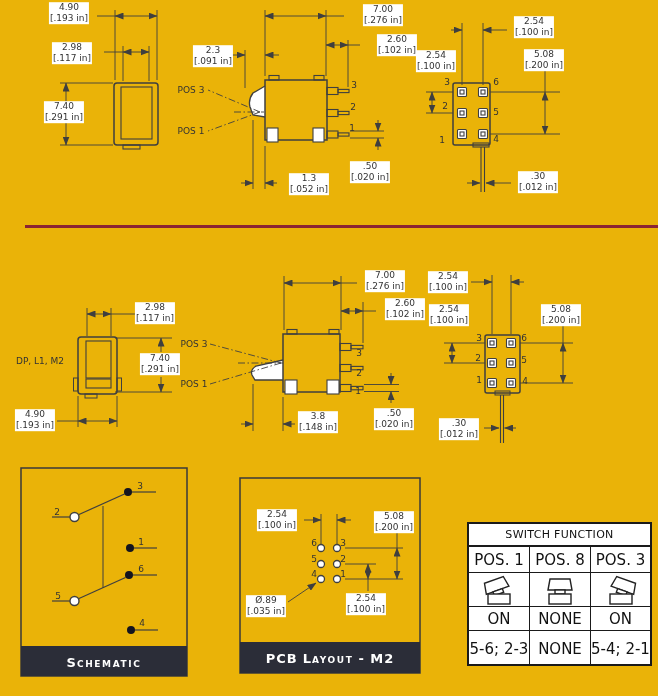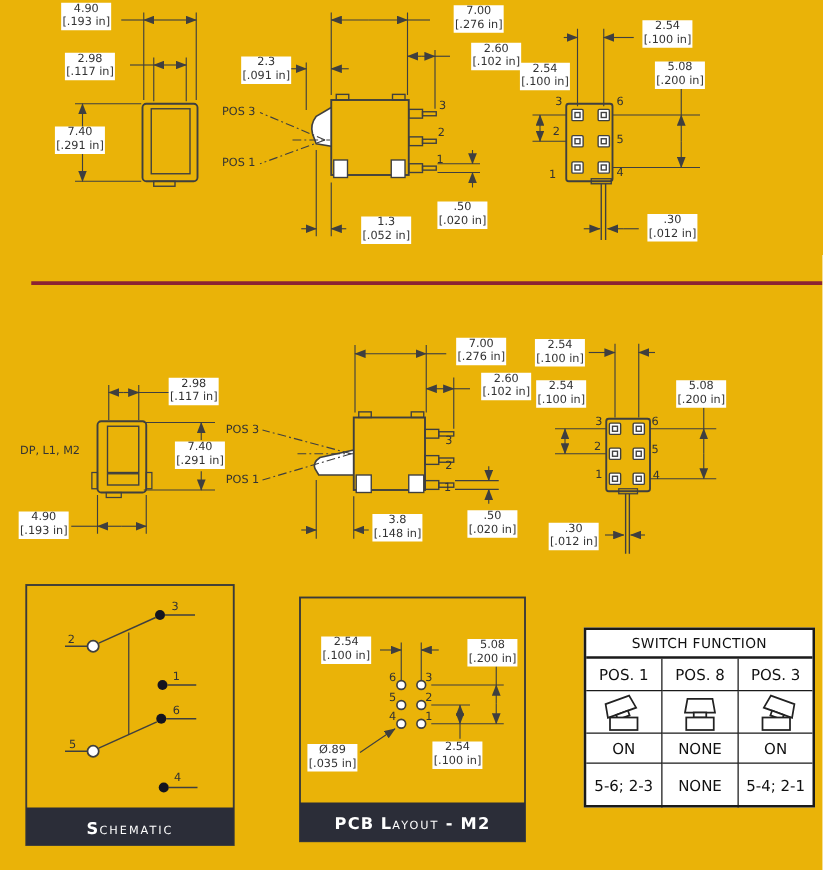--- a/index.html
+++ b/index.html
@@ -9,27 +9,27 @@
   .dim{position:absolute;transform:translate(-50%,-50%);display:flex;flex-direction:column;
     align-items:center;font-size:9px;line-height:1.2;color:#333;white-space:nowrap;
     background:#fff;padding:0 1px;text-align:center}
   .pin{position:absolute;transform:translate(-50%,-50%);font-size:9px;color:#333;white-space:nowrap;background:transparent}
   .divider{position:absolute;left:25px;top:225px;width:633px;height:3px;background:#8b2433}
   .heading{position:absolute;left:24px;top:246px;font-size:15px;color:#9c4a52;letter-spacing:.2px}
   .panel-footer{position:absolute;background:#2b2d38;color:#fff;display:flex;
     align-items:center;justify-content:center}
   .ft-label{white-space:nowrap}
   .f-big{font-size:13px;font-weight:bold;letter-spacing:1px}
-  .f-small{font-size:9px;font-weight:normal;letter-spacing:1.6px}
-  .ftable{position:absolute;left:467px;top:502px;width:185px;height:144px;
+  .f-small{font-size:9px;font-weight:bold;letter-spacing:1.6px}
+  .ftable{position:absolute;left:467px;top:522px;width:185px;height:144px;
     border:2px solid #1a1a1a;box-sizing:border-box;background:#fff;color:#111}
   .ft-title{height:21px;border-bottom:2px solid #1a1a1a;display:flex;align-items:center;
     justify-content:center;font-size:11px;letter-spacing:.3px}
   .ft-grid{display:grid;grid-template-columns:61px 61px 1fr;grid-template-rows:26px 34px 24px 1fr;height:119px}
-  .ft-cell{display:flex;align-items:center;justify-content:center;font-size:12px;
+  .ft-cell{display:flex;align-items:center;justify-content:center;font-size:15px;
     border-right:1.5px solid #1a1a1a;border-bottom:1.5px solid #1a1a1a}
   .ft-cell.last-col{border-right:none}
   .ft-cell.last-row{border-bottom:none}
 </style>
 </head>
 <body>
 
 <div class="canvas">
 
 <svg class="art" width="658" height="696" viewBox="0 0 658 696" stroke="#3f3f3f" fill="none" stroke-width="0.9">

